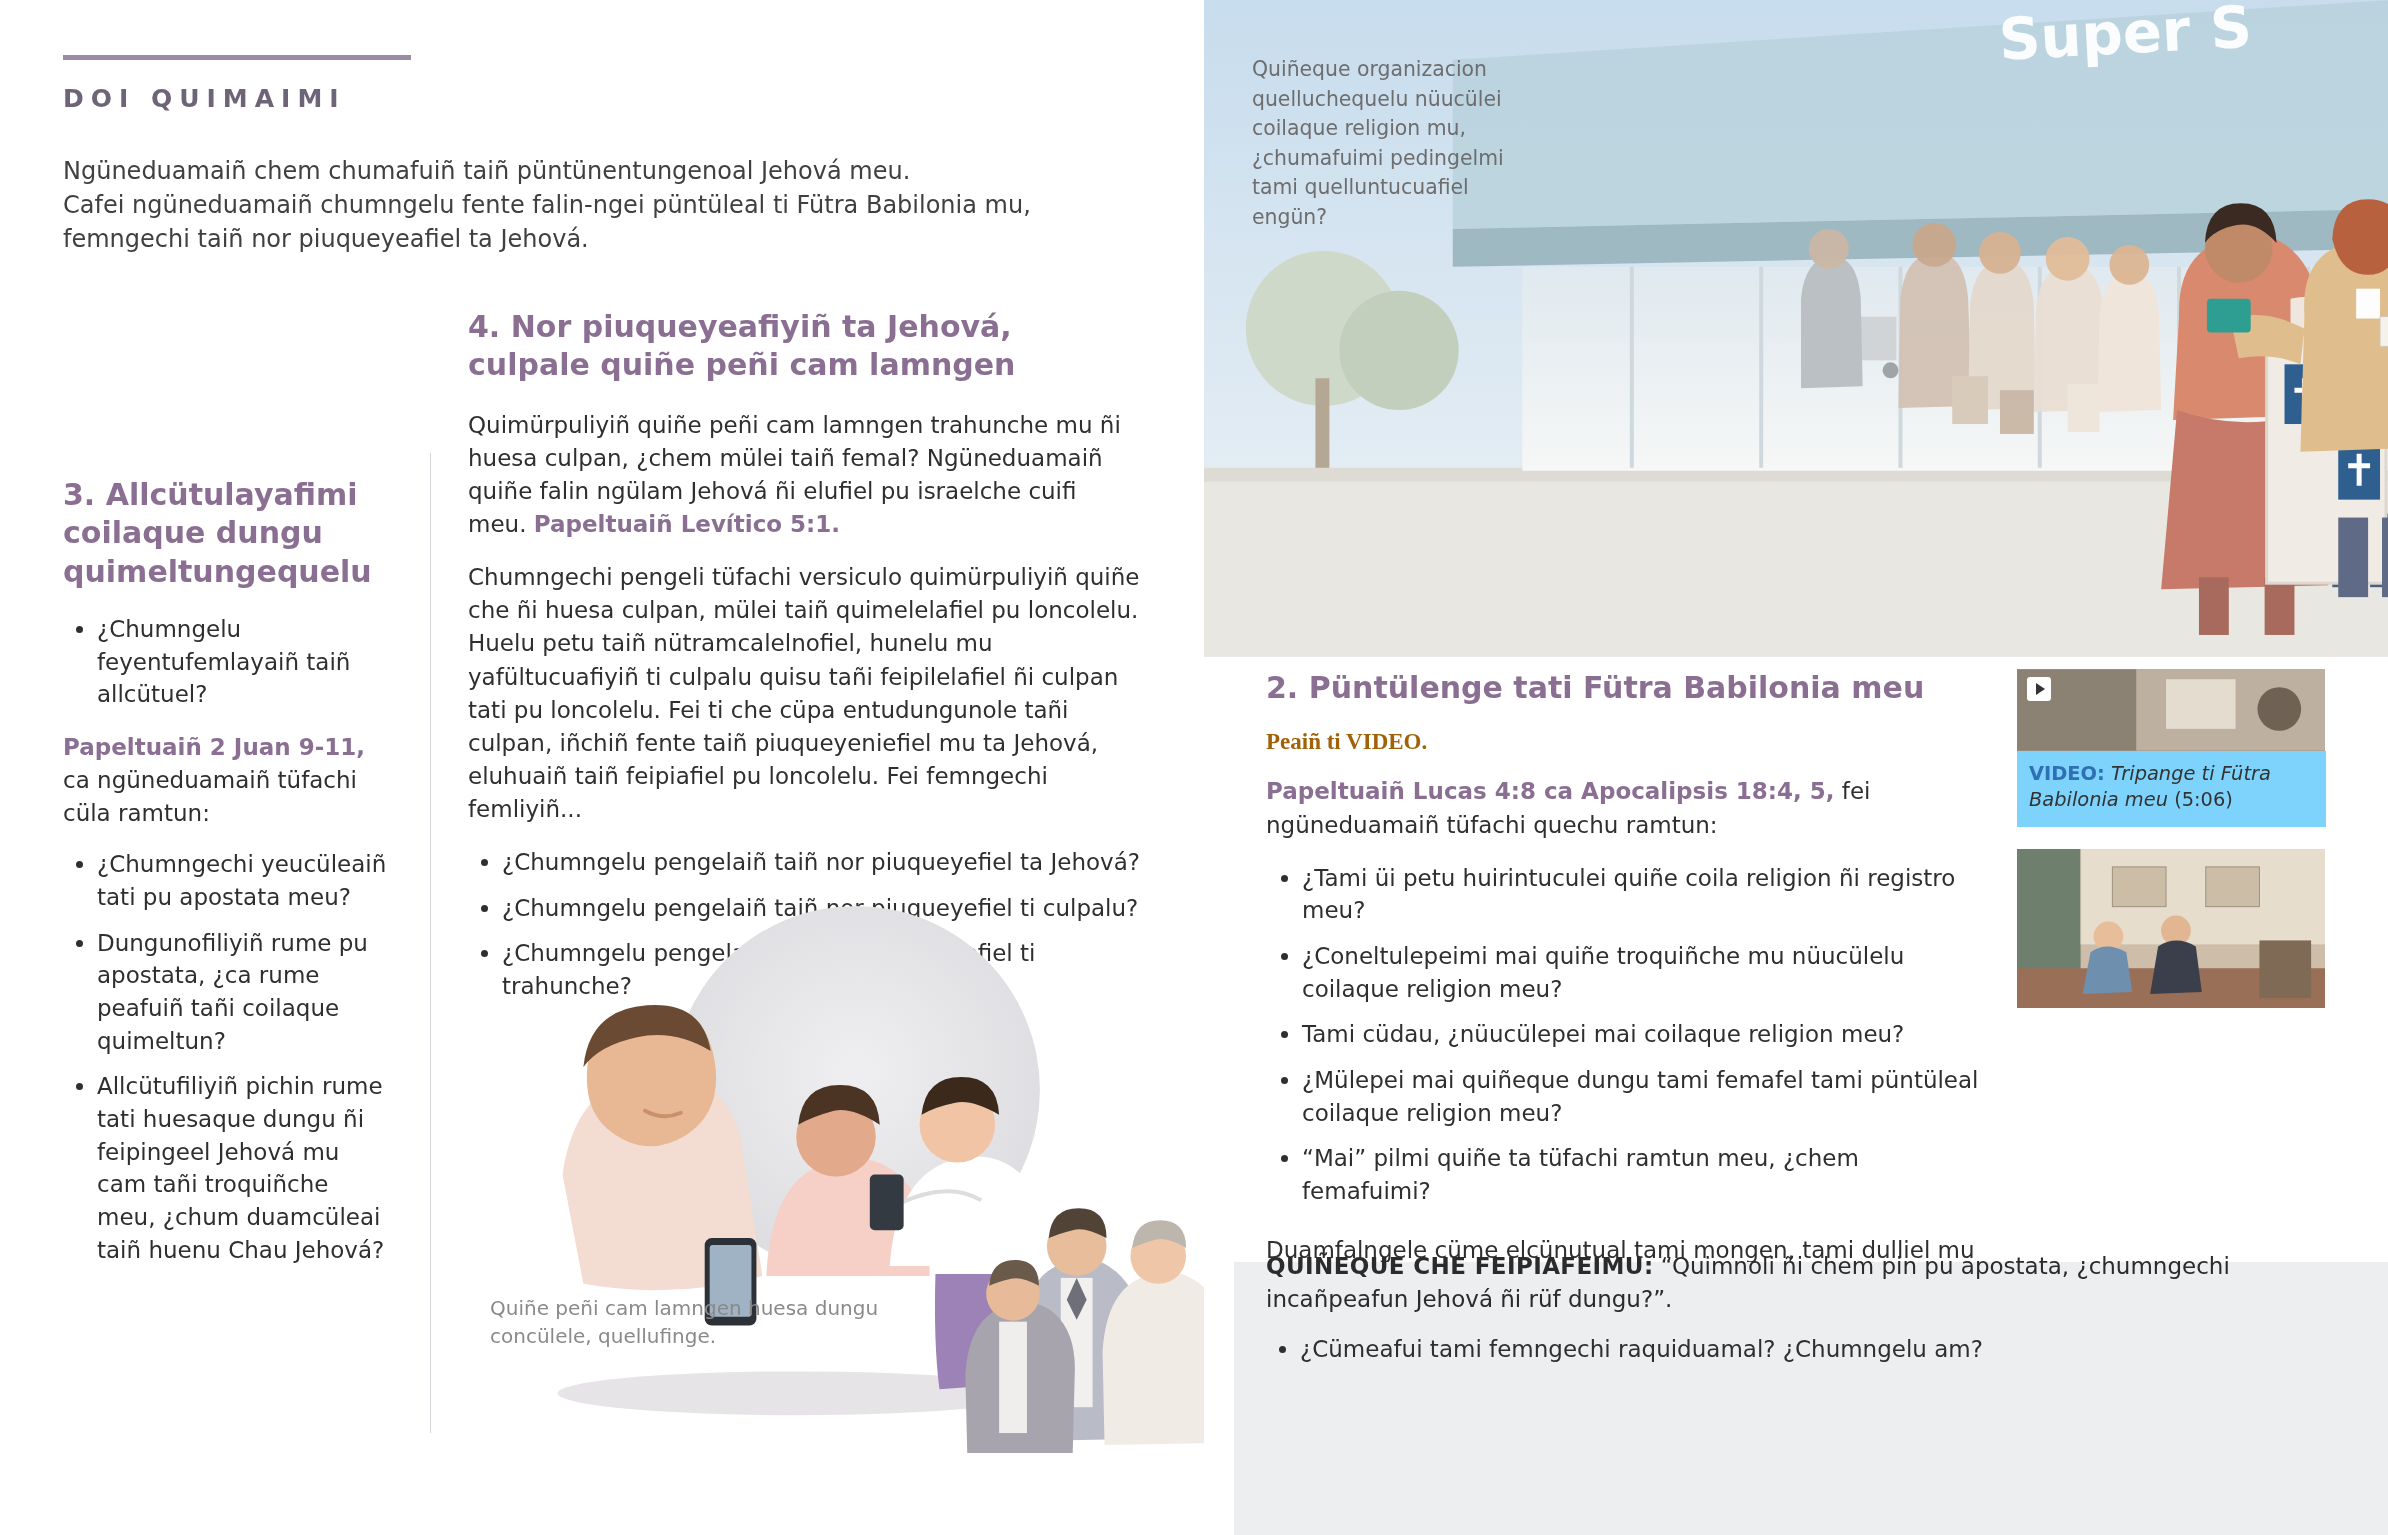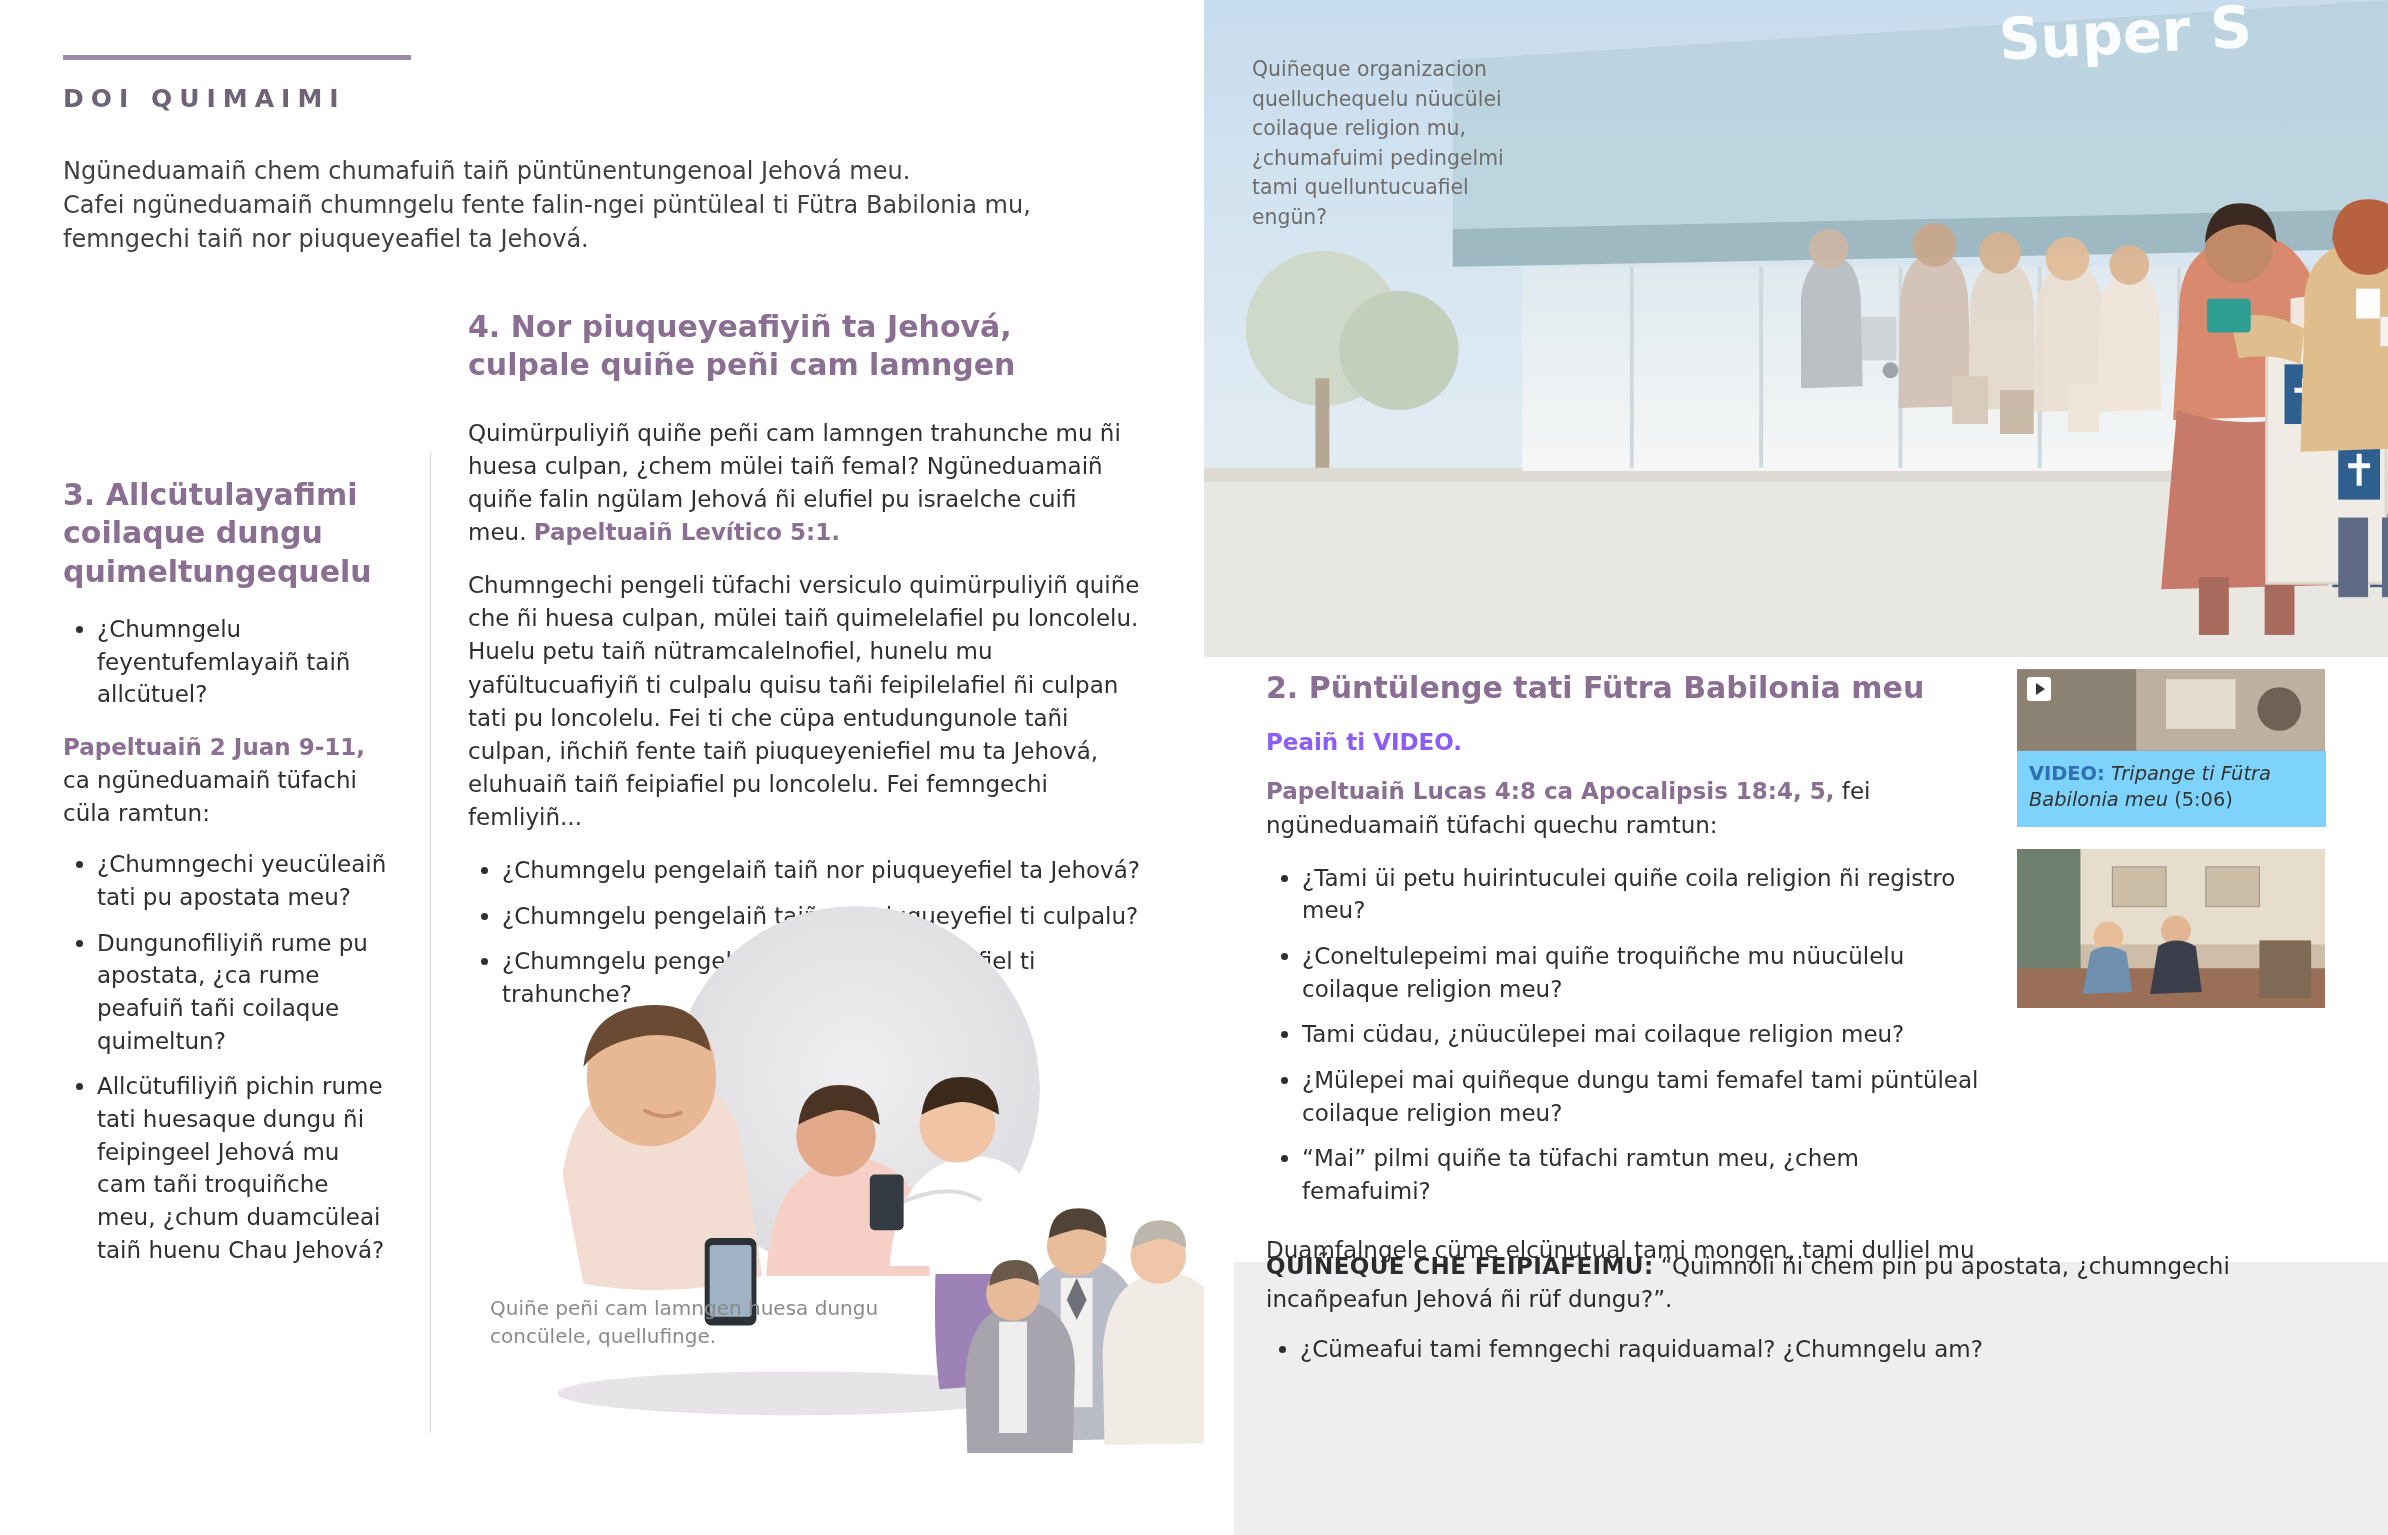--- a/index.html
+++ b/index.html
@@ -43,21 +43,21 @@
   ul.q{margin:14px 0 0 0;padding-left:34px;}
   ul.q li{font-size:23px;line-height:1.42;margin-bottom:13px;color:#2f2f2f;}
 
   
   .colA{position:absolute;left:63px;top:476px;width:328px;}
   .colA .h-sec{margin-bottom:22px;}
   .colA p{margin:0 0 18px 0;}
 
   
   .colB{position:absolute;left:468px;top:308px;width:672px;}
-  .colB .h-sec{margin-bottom:32px;}
+  .colB .h-sec{margin-bottom:24px;}
   .colB p{margin:0 0 20px 0;}
 
   
   .illus{
     position:absolute;left:468px;top:876px;width:736px;height:577px;
   }
   .illus-cap{
     position:absolute;left:490px;top:1294px;width:428px;
     font-size:20px;line-height:1.4;color:#8a8a8a;
   }
@@ -74,21 +74,21 @@
   }
   .hero-caption{
     position:absolute;left:48px;top:55px;width:259px;
     font-size:20.4px;line-height:1.45;color:#6d6d6d;z-index:6;
   }
 
   .sec5{
     position:absolute;left:1266px;top:669px;width:716px;
   }
   .sec5 .h-sec{font-size:30px;color:#8a6f93;margin-bottom:22px;}
-  .video-line{color:#8b5cf6;font-weight:700;font-size:23px;margin:0 0 18px 0;}
+  .video-line{color:#a16207;font-weight:700;font-size:23px;margin:0 0 18px 0;font-family:Liberation Serif, serif;}
   .sec5 p{margin:0 0 20px 0;}
   .sec5 ul.q{padding-left:36px;}
 
   
   .vidbox{position:absolute;left:2017px;top:669px;width:308px;}
   .vid-thumb{
     width:308px;height:82px;position:relative;overflow:hidden;
     background:linear-gradient(#b9b0a4,#8d8377);
   }
   .vid-label{

